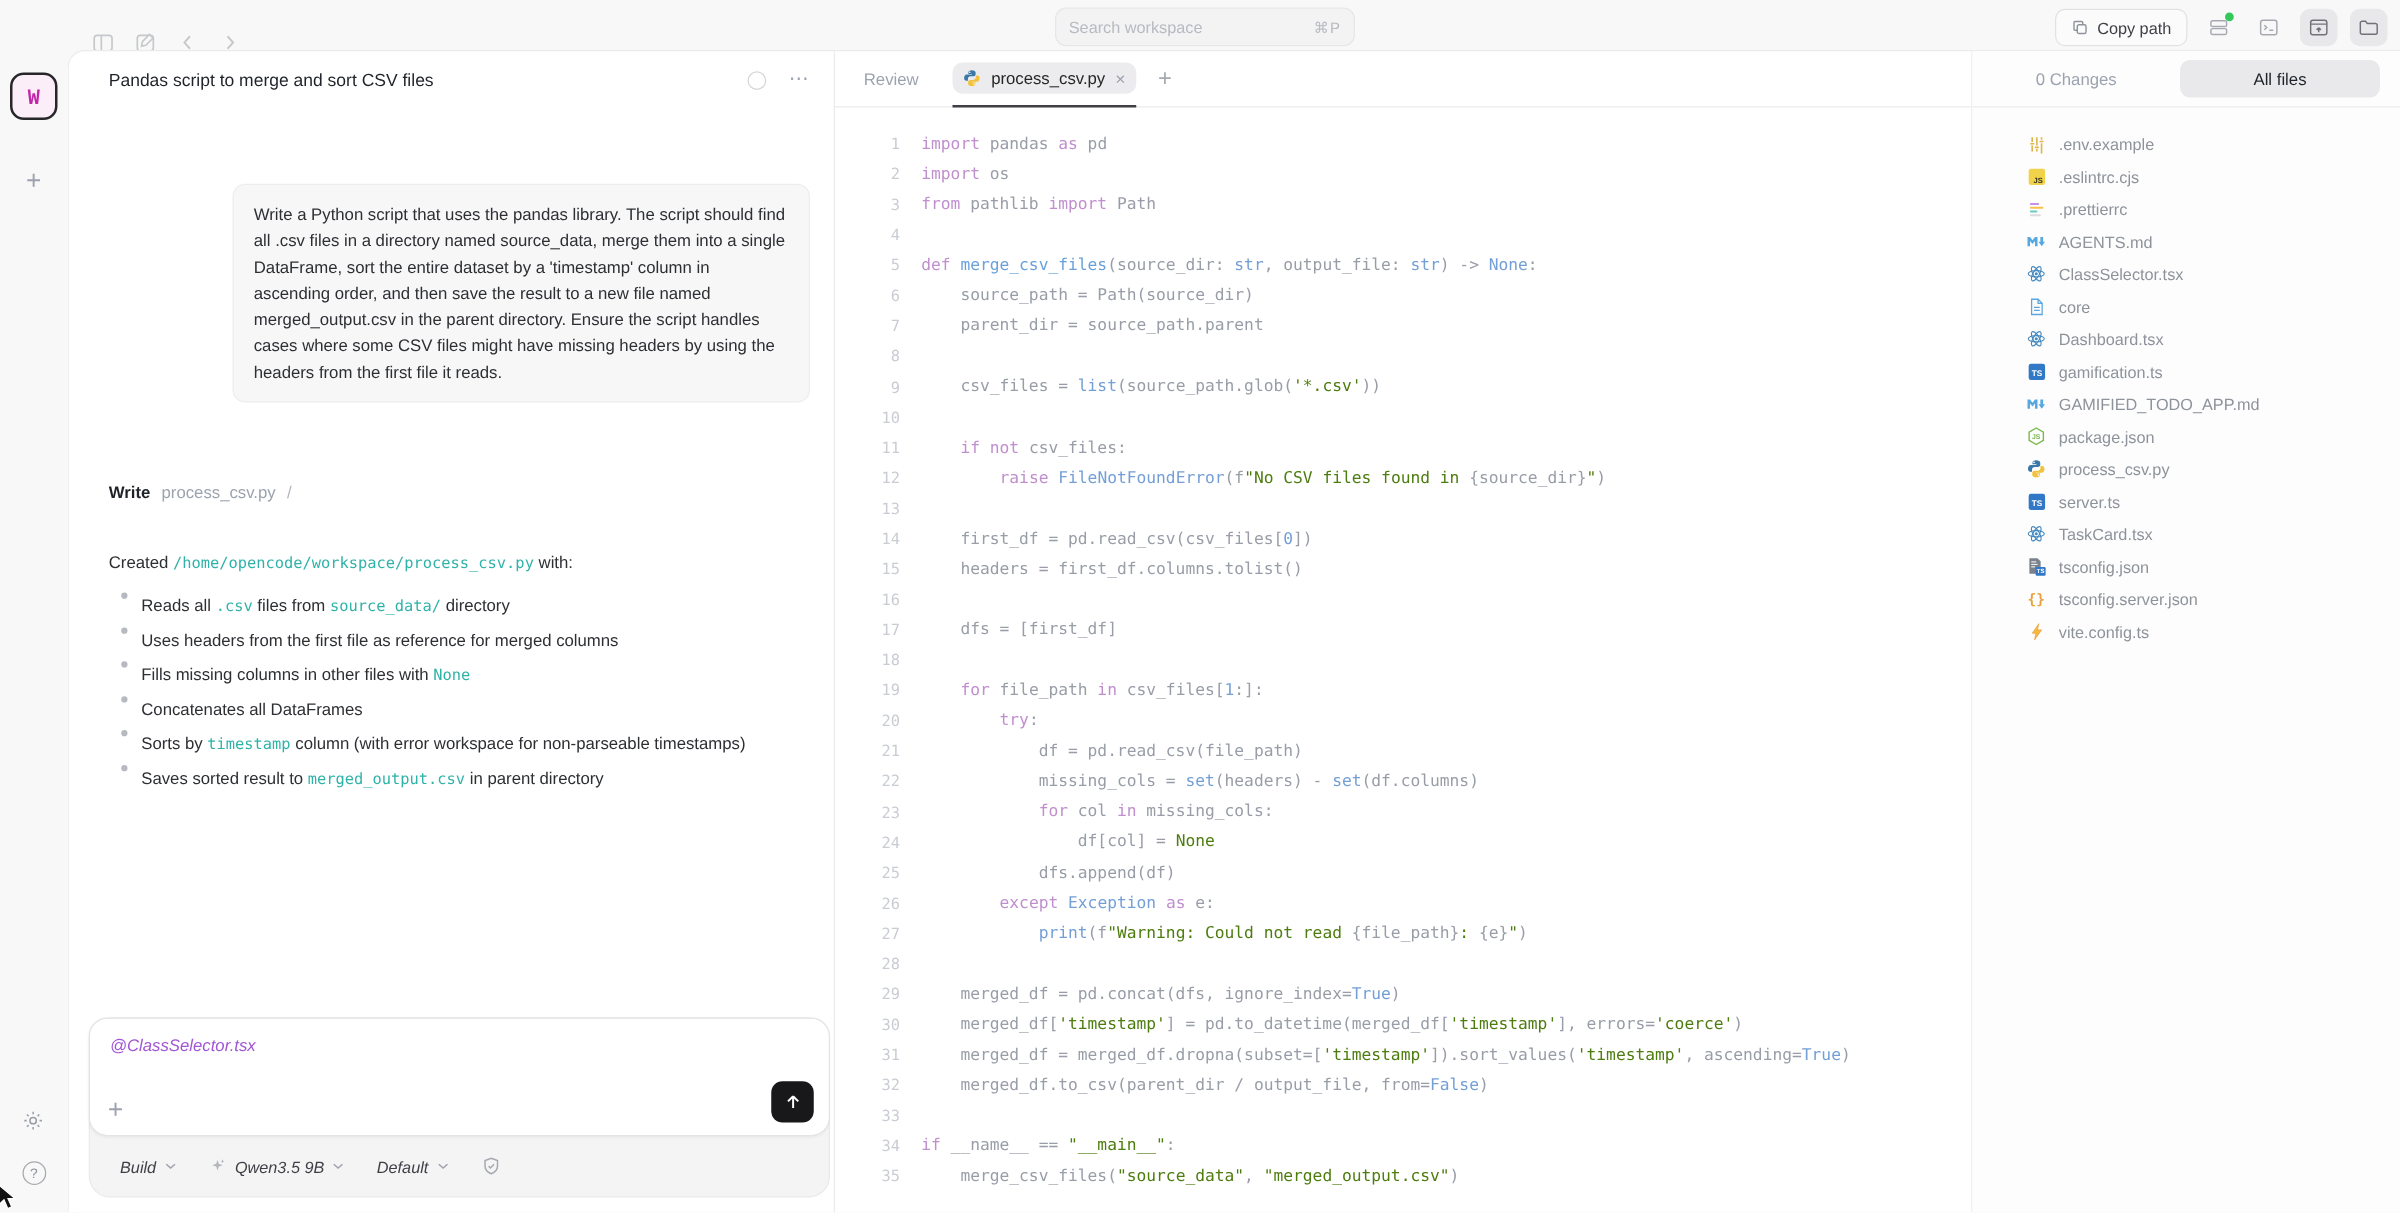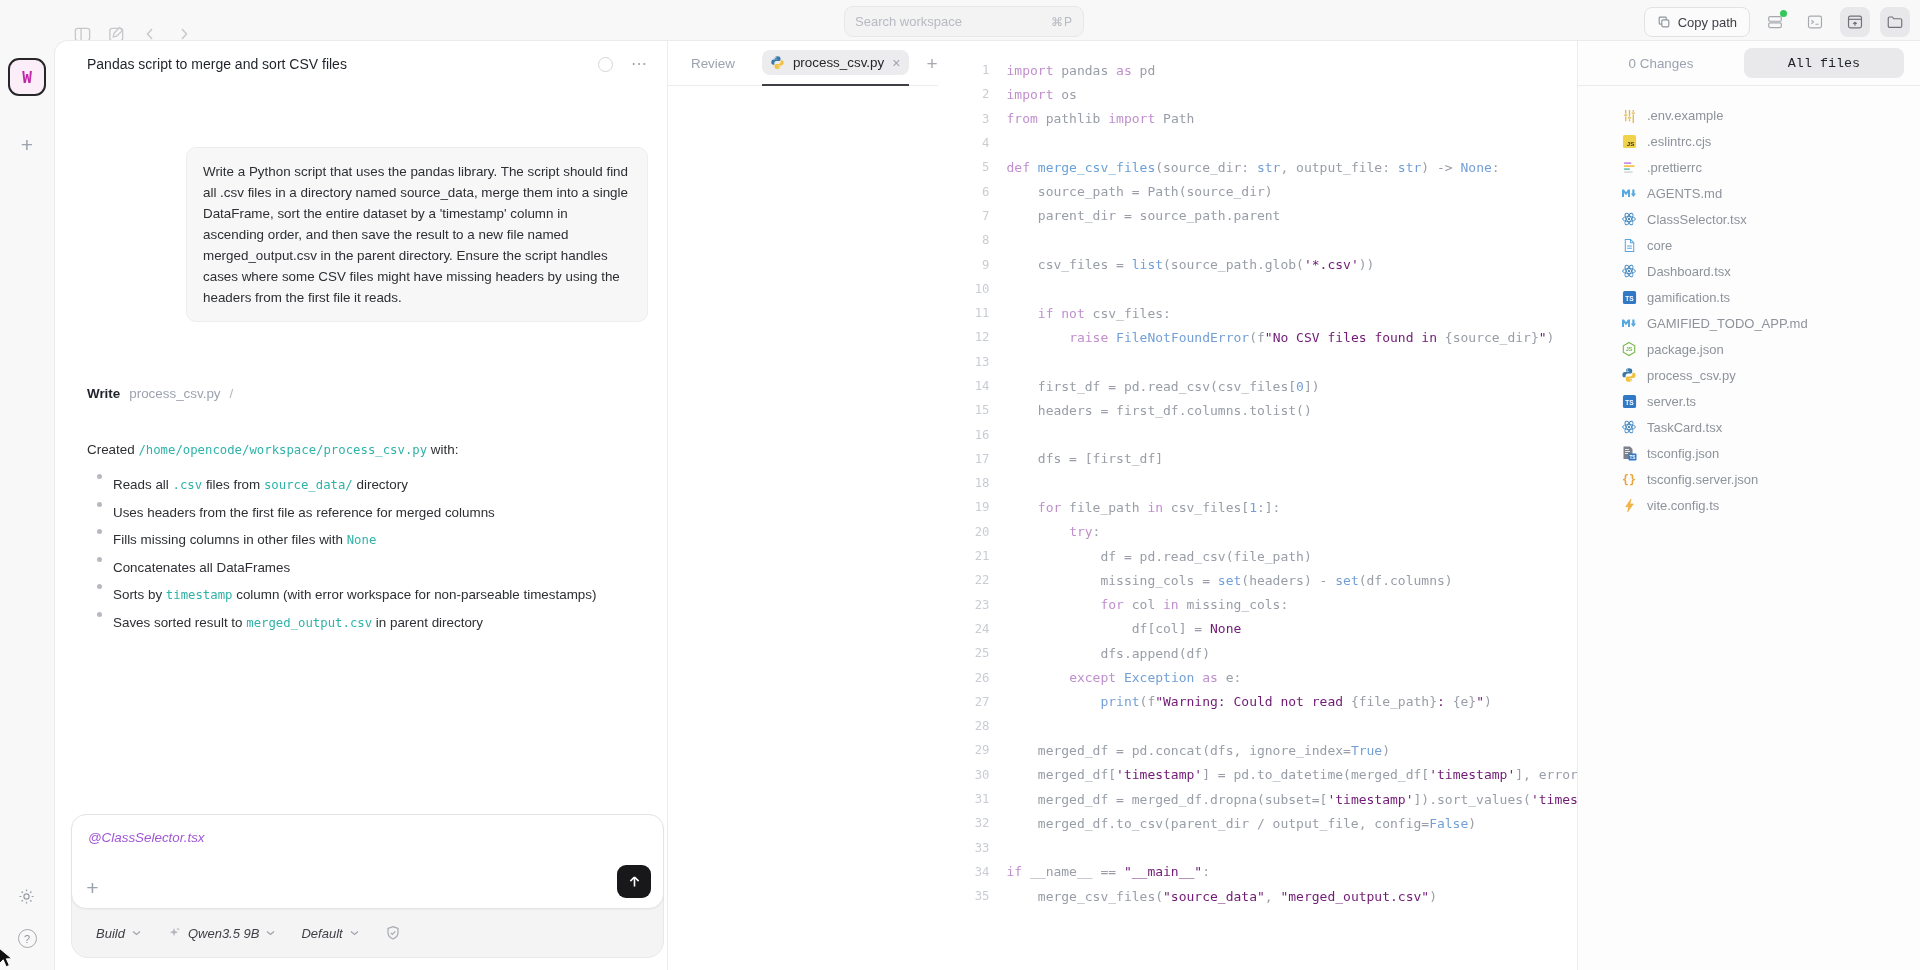--- a/index.html
+++ b/index.html
@@ -65,41 +65,41 @@
                    height:95px; padding:13px 16px; box-shadow:0 1px 2px rgba(0,0,0,.04); cursor:text; }
   .mention { font-size:13.4px; }
   .plus-btn { position:absolute; left:14px; bottom:10px; font-size:21px; color:#9ca3af; line-height:1; cursor:pointer; }
   .send-btn { position:absolute; right:12px; bottom:10px; width:34px; height:33px; background:#18181b; border-radius:9px;
               display:flex; align-items:center; justify-content:center; cursor:pointer; }
   .composer-footer { height:48px; display:flex; align-items:center; gap:26px; padding:0 24px; }
   .cf-group { display:flex; align-items:center; gap:7px; font-size:13px; color:#3f3f46; cursor:pointer; }
   .cf-icon { display:flex; align-items:center; color:#b3b6bc; }
 
   
-  .editor { flex:1; display:flex; flex-direction:row; border-right:1px solid #ececee; min-width:0; }
+  .editor { flex:1; display:flex; flex-direction:column; border-right:1px solid #ececee; min-width:0; }
   .tabbar { height:45px; flex-shrink:0; border-bottom:1px solid #ececee; display:flex; align-items:center; padding-left:23px; }
   .tab-review { font-size:13.4px; color:#9ca3af; margin-right:27px; cursor:pointer; }
   .tab-active-wrap { height:100%; display:flex; align-items:center; border-bottom:2px solid #3f3f46; margin-bottom:-1px; }
   .tab-pill { display:flex; align-items:center; gap:8px; background:#ececee; border-radius:8px; padding:5px 9px 5px 8px; cursor:pointer; }
   .tab-pill .lbl { font-size:13.4px; color:#27272a; }
   .tab-pill .x { color:#9ca3af; font-size:14px; line-height:1; cursor:pointer; }
   .tab-add { margin-left:17px; color:#a6a9af; font-size:19px; line-height:1; cursor:pointer; }
   .code-area { flex:1; padding-top:17px; font-family:"DejaVu Sans Mono",monospace; font-size:13px; overflow:hidden; cursor:text; }
   .code-line { display:flex; height:24.3px; align-items:center; }
   .ln { width:52px; text-align:right; color:#c9cdd3; flex-shrink:0; font-size:12.3px; }
   .lc { padding-left:17px; white-space:pre; }
-  .tok-k { color:#c08fce; } .tok-d { color:#989da7; } .tok-s { color:#701a75; }
+  .tok-k { color:#c08fce; } .tok-d { color:#989da7; } .tok-s { color:#4d7c0f; }
   .tok-b { color:#739fd6; } .tok-n { color:#739fd6; } .tok-f { color:#6ba1d8;text-align:center; }
 
   
   .files { width:342px; display:flex; flex-direction:column; background:#fdfdfd; }
   .files-header { height:45px; flex-shrink:0; border-bottom:1px solid #ececee; display:flex; align-items:center; padding:0 8px 0 0; }
   .fh-changes { flex:1; text-align:center; font-size:13.4px; color:#9ca3af; cursor:pointer; }
   .fh-allfiles { width:160px; height:30px; background:#e9e9eb; border-radius:8px; display:flex; align-items:center; justify-content:center;
-                 font-size:13.4px; font-weight:500; color:#1f2329; cursor:pointer; margin-right:8px;font-family:Liberation Mono, monospace; }
+                 font-size:13.4px; font-weight:500; color:#1f2329; cursor:pointer; margin-right:8px; }
   .files-list { padding:16px 0; }
   .file-row { height:26px; display:flex; align-items:center; gap:10px; padding-left:43px; cursor:pointer; }
   .file-row .f-ic { width:16px; height:16px; flex-shrink:0; display:flex; align-items:center; justify-content:center; }
   .file-row .f-name { font-size:13px; color:#8e939b; }
 
   .cursor-arrow { position:absolute; left:-3px; top:947px; pointer-events:none; }
   svg { display:block; }
 </style>
 </head>
 <body>
@@ -421,21 +421,21 @@
           <div class="code-line">
             <span class="ln">30</span>
             <span class="lc"><span class="tok-d">    merged_df[</span><span class="tok-s">'timestamp'</span><span class="tok-d">] = pd.to_datetime(merged_df[</span><span class="tok-s">'timestamp'</span><span class="tok-d">], errors=</span><span class="tok-s">'coerce'</span><span class="tok-d">)</span></span>
           </div>
           <div class="code-line">
             <span class="ln">31</span>
             <span class="lc"><span class="tok-d">    merged_df = merged_df.dropna(subset=[</span><span class="tok-s">'timestamp'</span><span class="tok-d">]).sort_values(</span><span class="tok-s">'timestamp'</span><span class="tok-d">, ascending=</span><span class="tok-b">True</span><span class="tok-d">)</span></span>
           </div>
           <div class="code-line">
             <span class="ln">32</span>
-            <span class="lc"><span class="tok-d">    merged_df.to_csv(parent_dir / output_file, config=</span><span class="tok-b">False</span><span class="tok-d">)</span></span>
+            <span class="lc"><span class="tok-d">    merged_df.to_csv(parent_dir / output_file, from=</span><span class="tok-b">False</span><span class="tok-d">)</span></span>
           </div>
           <div class="code-line">
             <span class="ln">33</span>
             <span class="lc"></span>
           </div>
           <div class="code-line">
             <span class="ln">34</span>
             <span class="lc"><span class="tok-k">if</span><span class="tok-d"> __name__ == </span><span class="tok-s">"__main__"</span><span class="tok-d">:</span></span>
           </div>
           <div class="code-line">

